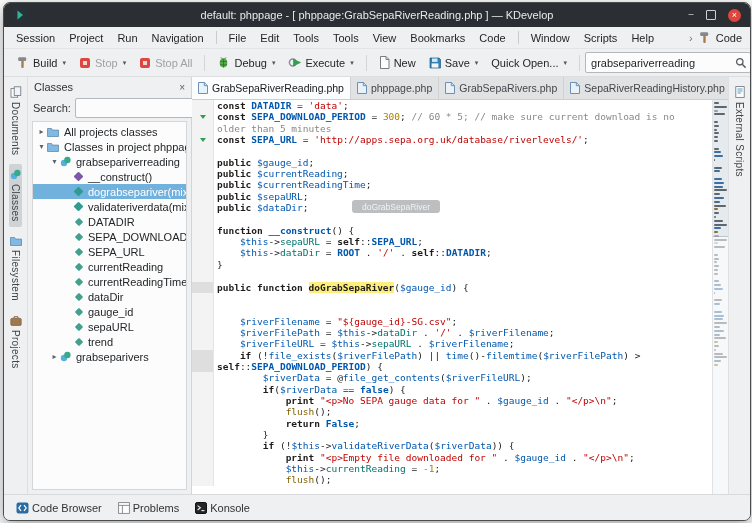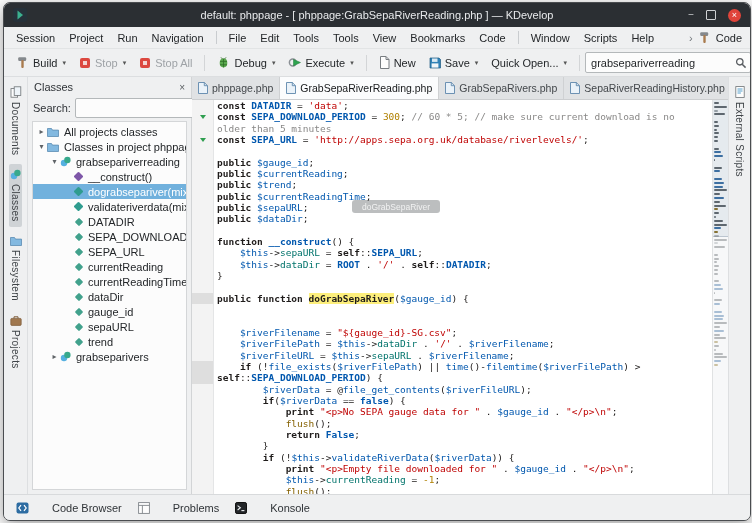--- a/index.html
+++ b/index.html
@@ -75,21 +75,21 @@
   .tk-f{color:#0057ae}
   .tk-fb{color:#846000}
   .tk-fd{color:#0057ae;font-weight:bold}
   .tk-hl{color:#1f1c1b;font-weight:bold;background:#fdef7c}
   .minimap{position:absolute;top:0;right:0;bottom:0;width:15px;background:#f7f8f9;border-left:1px solid #e0e2e3;overflow:hidden;padding-top:2px}
   .mmbar{height:2px;margin:0 1px 1.8px 1px;border-radius:1px}
   .mmgap{height:3.8px}
   .mmvp{position:absolute;left:0;right:0;top:0;height:136px;background:rgba(120,150,175,.14);border-bottom:1px solid rgba(110,130,150,.35)}
   .tooltip{position:absolute;left:160px;top:100px;width:88px;height:13px;background:rgba(80,84,88,.38);border-radius:3px;color:rgba(255,255,255,.8);font-size:8.5px;display:flex;align-items:center;justify-content:center;overflow:hidden}
   .bottombar{height:25px;flex:0 0 25px;background:#eff0f1;border-top:1px solid #d8dadc;display:flex;align-items:center;padding:0 12px;gap:16px}
-  .bbtn{display:flex;align-items:center;gap:23px;color:#2f3337;white-space:nowrap}
+  .bbtn{display:flex;align-items:center;gap:3px;color:#2f3337;white-space:nowrap}
   .icn{display:inline-flex;align-items:center;justify-content:center;line-height:0}
 </style>
 </head>
 <body>
 
 <div class="window">
   <div class="titlebar">
     <span class="icn">
         <svg width="14" height="14" viewBox="0 0 14 14">
           <rect width="14" height="14" rx="3" fill="#26313a"></rect>
@@ -375,37 +375,37 @@
               </svg>
             </span>
             <span class="tlabel">grabseparivers</span>
           </div>
         </div>
     </div>
 
     <div class="editor">
       <div class="tabbar">
         <div class="tabs">
+            <div class="tab active">
+              <span class="icn">
+                <svg width="10" height="12" viewBox="0 0 10 12">
+                  <path d="M0.5 0.5h5.8l3.2 3.2v7.8H0.5z" fill="#eaf2f9" stroke="#5d87ab" stroke-width="0.9"></path>
+                  <path d="M6.3 0.5v3.2h3.2" fill="none" stroke="#5d87ab" stroke-width="0.9"></path>
+                </svg>
+              </span>
+              <span>GrabSepaRiverReading.php</span>
+            </div>
             <div class="tab">
               <span class="icn">
                 <svg width="10" height="12" viewBox="0 0 10 12">
                   <path d="M0.5 0.5h5.8l3.2 3.2v7.8H0.5z" fill="#eaf2f9" stroke="#5d87ab" stroke-width="0.9"></path>
                   <path d="M6.3 0.5v3.2h3.2" fill="none" stroke="#5d87ab" stroke-width="0.9"></path>
                 </svg>
               </span>
               <span>phppage.php</span>
-            </div>
-            <div class="tab active">
-              <span class="icn">
-                <svg width="10" height="12" viewBox="0 0 10 12">
-                  <path d="M0.5 0.5h5.8l3.2 3.2v7.8H0.5z" fill="#eaf2f9" stroke="#5d87ab" stroke-width="0.9"></path>
-                  <path d="M6.3 0.5v3.2h3.2" fill="none" stroke="#5d87ab" stroke-width="0.9"></path>
-                </svg>
-              </span>
-              <span>GrabSepaRiverReading.php</span>
             </div>
             <div class="tab">
               <span class="icn">
                 <svg width="10" height="12" viewBox="0 0 10 12">
                   <path d="M0.5 0.5h5.8l3.2 3.2v7.8H0.5z" fill="#eaf2f9" stroke="#5d87ab" stroke-width="0.9"></path>
                   <path d="M6.3 0.5v3.2h3.2" fill="none" stroke="#5d87ab" stroke-width="0.9"></path>
                 </svg>
               </span>
               <span>GrabSepaRivers.php</span>
             </div>
@@ -423,21 +423,20 @@
       </div>
       <div class="edwrap">
         <div class="codearea">
             <div class="crow"><div class="gut"></div><div class="ctext"><span class="tk-k">const </span><span class="tk-c">DATADIR</span><span class="tk-o"> = </span><span class="tk-s">'data'</span><span class="tk-o">;</span></div></div>
             <div class="crow"><div class="gut"><span class="tri"></span></div><div class="ctext"><span class="tk-k">const </span><span class="tk-c">SEPA_DOWNLOAD_PERIOD</span><span class="tk-o"> = </span><span class="tk-n">300</span><span class="tk-o">; </span><span class="tk-cm">// 60 * 5; // make sure current download is no</span></div></div>
             <div class="crow"><div class="gut"></div><div class="ctext"><span class="tk-cm">older than 5 minutes</span></div></div>
             <div class="crow"><div class="gut"><span class="tri"></span></div><div class="ctext"><span class="tk-k">const </span><span class="tk-c">SEPA_URL</span><span class="tk-o"> = </span><span class="tk-s">'http://apps.sepa.org.uk/database/riverlevels/'</span><span class="tk-o">;</span></div></div>
             <div class="crow"><div class="gut"></div><div class="ctext"></div></div>
             <div class="crow"><div class="gut"></div><div class="ctext"><span class="tk-k">public </span><span class="tk-v">$gauge_id</span><span class="tk-o">;</span></div></div>
             <div class="crow"><div class="gut"></div><div class="ctext"><span class="tk-k">public </span><span class="tk-v">$currentReading</span><span class="tk-o">;</span></div></div>
-            <div class="crow"><div class="gut"></div><div class="ctext"><span class="tk-k">public </span><span class="tk-v">$trend</span><span class="tk-o">;</span></div></div>
             <div class="crow"><div class="gut"></div><div class="ctext"><span class="tk-k">public </span><span class="tk-v">$currentReadingTime</span><span class="tk-o">;</span></div></div>
             <div class="crow"><div class="gut"></div><div class="ctext"><span class="tk-k">public </span><span class="tk-v">$sepaURL</span><span class="tk-o">;</span></div></div>
             <div class="crow"><div class="gut"></div><div class="ctext"><span class="tk-k">public </span><span class="tk-v">$dataDir</span><span class="tk-o">;</span></div></div>
             <div class="crow"><div class="gut"></div><div class="ctext"></div></div>
             <div class="crow"><div class="gut"></div><div class="ctext"><span class="tk-k">function </span><span class="tk-fd">__construct</span><span class="tk-o">() {</span></div></div>
             <div class="crow"><div class="gut"></div><div class="ctext">    <span class="tk-v">$this</span><span class="tk-o">-&gt;</span><span class="tk-m">sepaURL</span><span class="tk-o"> = </span><span class="tk-k">self</span><span class="tk-o">::</span><span class="tk-c">SEPA_URL</span><span class="tk-o">;</span></div></div>
             <div class="crow"><div class="gut"></div><div class="ctext">    <span class="tk-v">$this</span><span class="tk-o">-&gt;</span><span class="tk-m">dataDir</span><span class="tk-o"> = </span><span class="tk-c">ROOT</span><span class="tk-o"> . </span><span class="tk-s">'/'</span><span class="tk-o"> . </span><span class="tk-k">self</span><span class="tk-o">::</span><span class="tk-c">DATADIR</span><span class="tk-o">;</span></div></div>
             <div class="crow"><div class="gut"></div><div class="ctext"><span class="tk-o">}</span></div></div>
             <div class="crow"><div class="gut"></div><div class="ctext"></div></div>
             <div class="crow"><div class="gut ghl"></div><div class="ctext"><span class="tk-k">public function </span><span class="tk-hl">doGrabSepaRiver</span><span class="tk-o">(</span><span class="tk-v">$gauge_id</span><span class="tk-o">) {</span></div></div>

